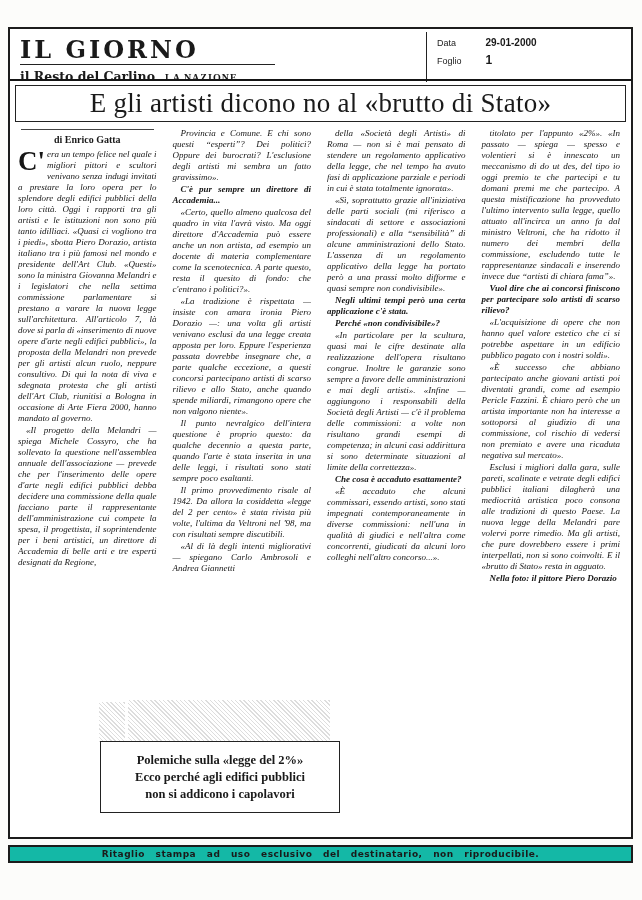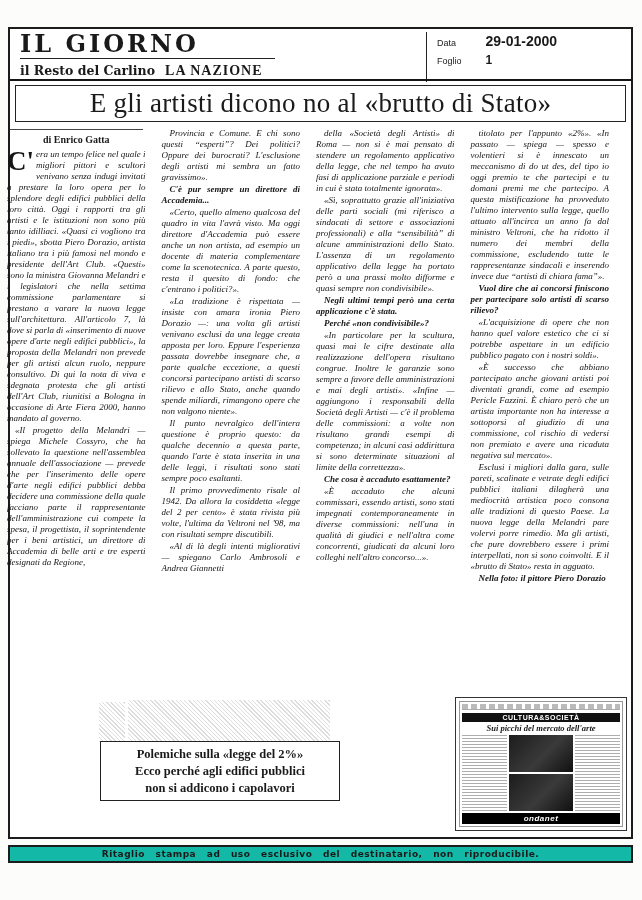--- a/index.html
+++ b/index.html
@@ -11,48 +11,48 @@
   }
   .frame {
     position: absolute; left: 8px; top: 27px; width: 625px; height: 812px;
     border: 2px solid #1c1c1c; background: #fff;
   }
   
   .header-area { position: absolute; left: 18px; top: 31px; width: 604px; height: 48px; }
   .masthead-block { position: absolute; left: 2px; top: 0; width: 255px; }
   .m1 {
     font-family: "DejaVu Serif", serif; font-weight: bold; font-size: 24px;
-    letter-spacing: 3px; line-height: 26px; border-bottom: 1px solid #222; padding-bottom: 1px;
+    letter-spacing: 3px; line-height: 26px; border-bottom: 1px solid #222; padding-bottom: 1px; margin-top: 6px;
   }
   .m-row { margin-top: 2px; white-space: nowrap; }
   .m2 { font-family: "DejaVu Serif", serif; font-weight: bold; font-size: 12.5px; }
-  .m3 { font-family: "Liberation Serif", serif; font-weight: bold; font-size: 14px; letter-spacing: 1px; margin-left: 6px; }
+  .m3 { font-family: "Liberation Serif", serif; font-weight: bold; font-size: 10px; letter-spacing: 1px; margin-left: 6px; }
   .meta {
     position: absolute; right: 4px; top: 1px; width: 192px; height: 50px;
     border-left: 1.5px solid #222; padding: 1px 0 0 10px;
     font-family: "Liberation Sans", sans-serif;
   }
   .meta-row { line-height: 15px; white-space: nowrap; }
   .meta-label { display: inline-block; width: 44px; font-size: 9px; color: #222; }
   .meta-value { font-weight: bold; font-size: 12px; }
-  .meta-row.first .meta-value { font-size: 14px; }
+  .meta-row.first .meta-value { font-size: 10px; }
   .header-rule { position: absolute; left: 10px; top: 79px; width: 622px; height: 2px; background: #151515; }
   
   .headline-box {
     position: absolute; left: 15px; top: 85px; width: 611px; height: 37px;
     border: 1px solid #222; display: flex; align-items: center; justify-content: center;
     background: #fff;
   }
   .headline-box h1 {
     margin: 0; font-size: 27px; font-weight: 500; letter-spacing: 0.3px;
     font-family: "Liberation Serif", serif; white-space: nowrap;
   }
   
   .columns {
-    position: absolute; left: 7px; top: 128px; width: 602px; height: 566px;
+    position: absolute; left: 18px; top: 128px; width: 602px; height: 566px;
     display: flex; gap: 16px; overflow: hidden;
   }
   .col { flex: 1 1 0; min-width: 0; }
   .byline {
     font-weight: bold; font-size: 10px; text-align: center;
     border-top: 1px solid #444; margin: 1px 3px 4px; padding-top: 4px;
   }
   .para {
     margin: 0 0 1px 0; text-align: justify; text-indent: 8px;
     font-size: 9px; line-height: 11px; font-style: italic; color: #161616;
@@ -64,21 +64,21 @@
     font-weight: bold; padding-right: 2px; margin-top: 1px;
   }
   
   .artifact {
     position: absolute; opacity: 0.45;
     background: repeating-linear-gradient(45deg, rgba(40,40,40,0.35) 0 1px, transparent 1px 3px);
   }
   .artifact.a1 { left: 128px; top: 700px; width: 202px; height: 42px; }
   .artifact.a2 { left: 99px; top: 702px; width: 26px; height: 40px; }
   .caption-box {
-    position: absolute; left: 100px; top: 741px; width: 240px; height: 60px;
+    position: absolute; left: 100px; top: 741px; width: 240px; height: 72px;
     border: 1.2px solid #222; background: #fff;
     display: flex; flex-direction: column; justify-content: center;
     text-align: center;
   }
   .caption-line { font-weight: bold; font-size: 12.5px; line-height: 17px; }
   
   .thumb {
     position: absolute; left: 455px; top: 697px; width: 172px; height: 134px;
     border: 1px solid #333; background: #fff; padding: 3px;
   }
@@ -181,33 +181,17 @@
 
   <div class="artifact a1"></div>
   <div class="artifact a2"></div>
 
   <div class="caption-box">
     <div class="caption-line">Polemiche sulla «legge del 2%»</div>
     <div class="caption-line">Ecco perché agli edifici pubblici</div>
     <div class="caption-line">non si addicono i capolavori</div>
   </div>
 
-  <div class="thumb">
-    <div class="thumb-page">
-      <div class="thumb-topline"></div>
-      <div class="thumb-band">CULTURA&amp;SOCIETÀ</div>
-      <div class="thumb-headline">Sui picchi del mercato dell'arte</div>
-      <div class="thumb-body">
-        <div class="thumb-textcol"></div>
-        <div class="thumb-photos">
-          <div class="thumb-photo"></div>
-          <div class="thumb-photo"></div>
-        </div>
-        <div class="thumb-textcol"></div>
-      </div>
-      <div class="thumb-brand">ondanet</div>
-    </div>
-  </div>
 
   <div class="footer-strip">
     <div class="footer-text">Ritaglio stampa ad uso esclusivo del destinatario, non riproducibile.</div>
   </div>
 </div>
 
 </body></html>

